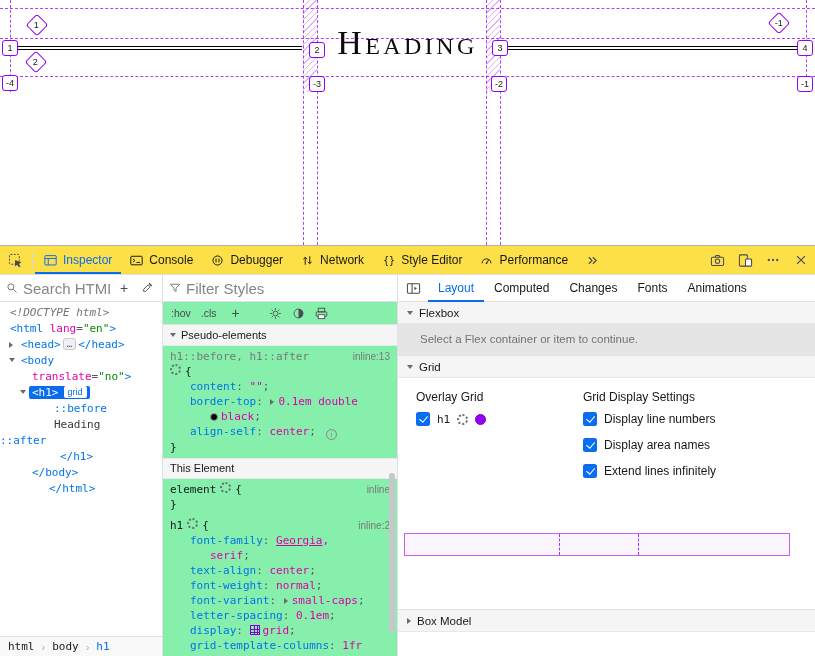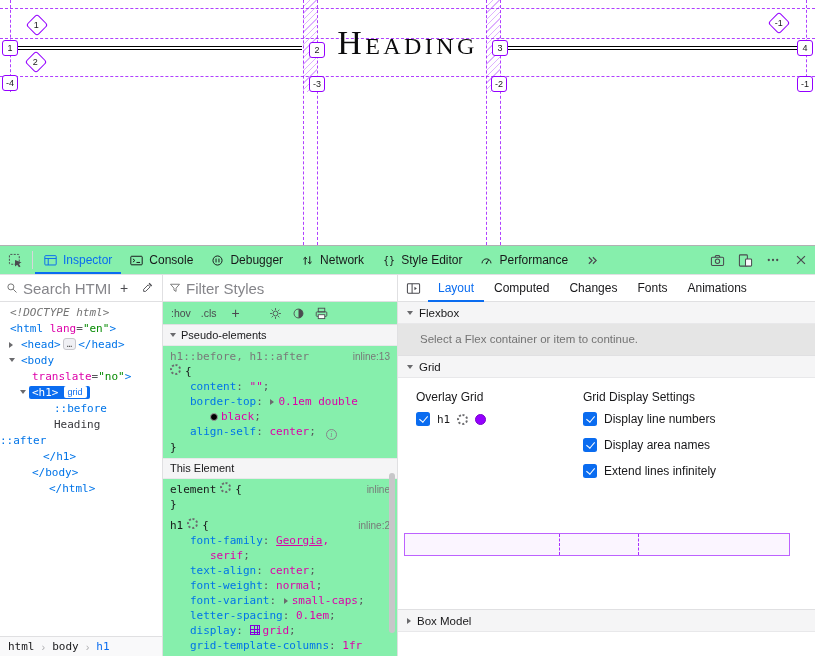--- a/index.html
+++ b/index.html
@@ -13,21 +13,21 @@
   .gl-v{position:absolute;width:0;border-left:1px dashed rgba(148,0,255,.75)}
   .hatch{position:absolute;background:repeating-linear-gradient(135deg,rgba(148,0,255,.30) 0 1px,transparent 1px 4.5px)}
   .dbl{position:absolute;border-top:4px double #000;height:0}
   .pg-heading{position:absolute;top:23px;left:0;width:100%;text-align:center;font-family:"Liberation Serif","DejaVu Serif",serif;font-size:34px;line-height:40px;font-weight:400;font-variant:small-caps;letter-spacing:.1em;color:#0c0c0d}
   .marker{position:absolute;width:16px;height:16px;background:#fff;border:1px solid #9400ff;border-radius:3px;display:flex;align-items:center;justify-content:center;font-size:9px;line-height:1;color:#18181a;z-index:4}
   .marker.dmd{transform:rotate(45deg)}
   .marker.dmd>span{transform:rotate(-45deg)}
 
   
   .devtools{position:absolute;top:245px;left:0;width:815px;height:411px;background:#fff;display:flex;flex-direction:column;border-top:1px solid #b1b1b3}
-  .dt-toolbar{height:29px;flex:none;background:#86efac;border-bottom:1px solid #e0e0e2;display:flex;align-items:stretch}
+  .dt-toolbar{height:29px;flex:none;background:#fde047;border-bottom:1px solid #e0e0e2;display:flex;align-items:stretch}
   .tb-btn{display:flex;align-items:center;justify-content:center;width:30px;color:#4a4a4f}
   .tb-sep{width:1px;background:#d7d7db;margin:5px 2px}
   .tabs{display:flex}
   .tab{display:flex;align-items:center;gap:6px;padding:0 9px;font-size:12px;color:#18181a;position:relative}
   .tab.active{color:#0a6cf0}
   .tab.active::after{content:"";position:absolute;left:0;right:0;bottom:0;height:2px;background:#0a6cf0}
   .tb-right{margin-left:auto;display:flex;align-items:center}
   .tb-right .tb-btn{width:28px;height:100%}
 
   .panels{flex:1;display:flex;min-height:0}
@@ -271,21 +271,21 @@
       <div class="markup" id="markup-tree">
           <div class="mline" style="padding-left: 10px;"><span class="tk doctype">&lt;!DOCTYPE html&gt;</span></div>
           <div class="mline" style="padding-left: 10px;"><span class="tk tag">&lt;html</span><span class="tk attr"> lang</span><span class="tk pun">=</span><span class="tk val">"en"</span><span class="tk tag">&gt;</span></div>
           <div class="mline" style="padding-left: 21px;"><span class="twisty tw-r" style="left: 9px;"></span><span class="tk tag">&lt;head&gt;</span><span class="tk pill">…</span><span class="tk tag">&lt;/head&gt;</span></div>
           <div class="mline" style="padding-left: 21px;"><span class="twisty tw-d" style="left: 9px;"></span><span class="tk tag">&lt;body</span></div>
           <div class="mline" style="padding-left: 32px;"><span class="tk attr">translate</span><span class="tk pun">=</span><span class="tk val">"no"</span><span class="tk tag">&gt;</span></div>
           <div class="mline" style="padding-left: 32px;"><span class="twisty tw-d" style="left: 20px;"></span><span class="selbox"><span class="tk tag">&lt;h1&gt;</span><span class="badge">grid</span></span></div>
           <div class="mline" style="padding-left: 54px;"><span class="tk pseudo">::before</span></div>
           <div class="mline" style="padding-left: 54px;"><span class="tk text">Heading</span></div>
           <div class="mline" style=""><span class="tk pseudo">::after</span></div>
-          <div class="mline" style="padding-left: 43px;"><span class="tk tag">&lt;/h1&gt;</span></div>
+          <div class="mline" style="padding-left: 60px;"><span class="tk tag">&lt;/h1&gt;</span></div>
           <div class="mline" style="padding-left: 32px;"><span class="tk tag">&lt;/body&gt;</span></div>
           <div class="mline" style="padding-left: 21px; margin-left: 28px;"><span class="tk tag">&lt;/html&gt;</span></div>
         </div>
       <div class="crumbs" id="breadcrumbs">
           <span class="crumb">html</span>
           <span class="crumb-sep">›</span>
           <span class="crumb">body</span>
           <span class="crumb-sep">›</span>
           <span class="crumb sel">h1</span>
         </div>

